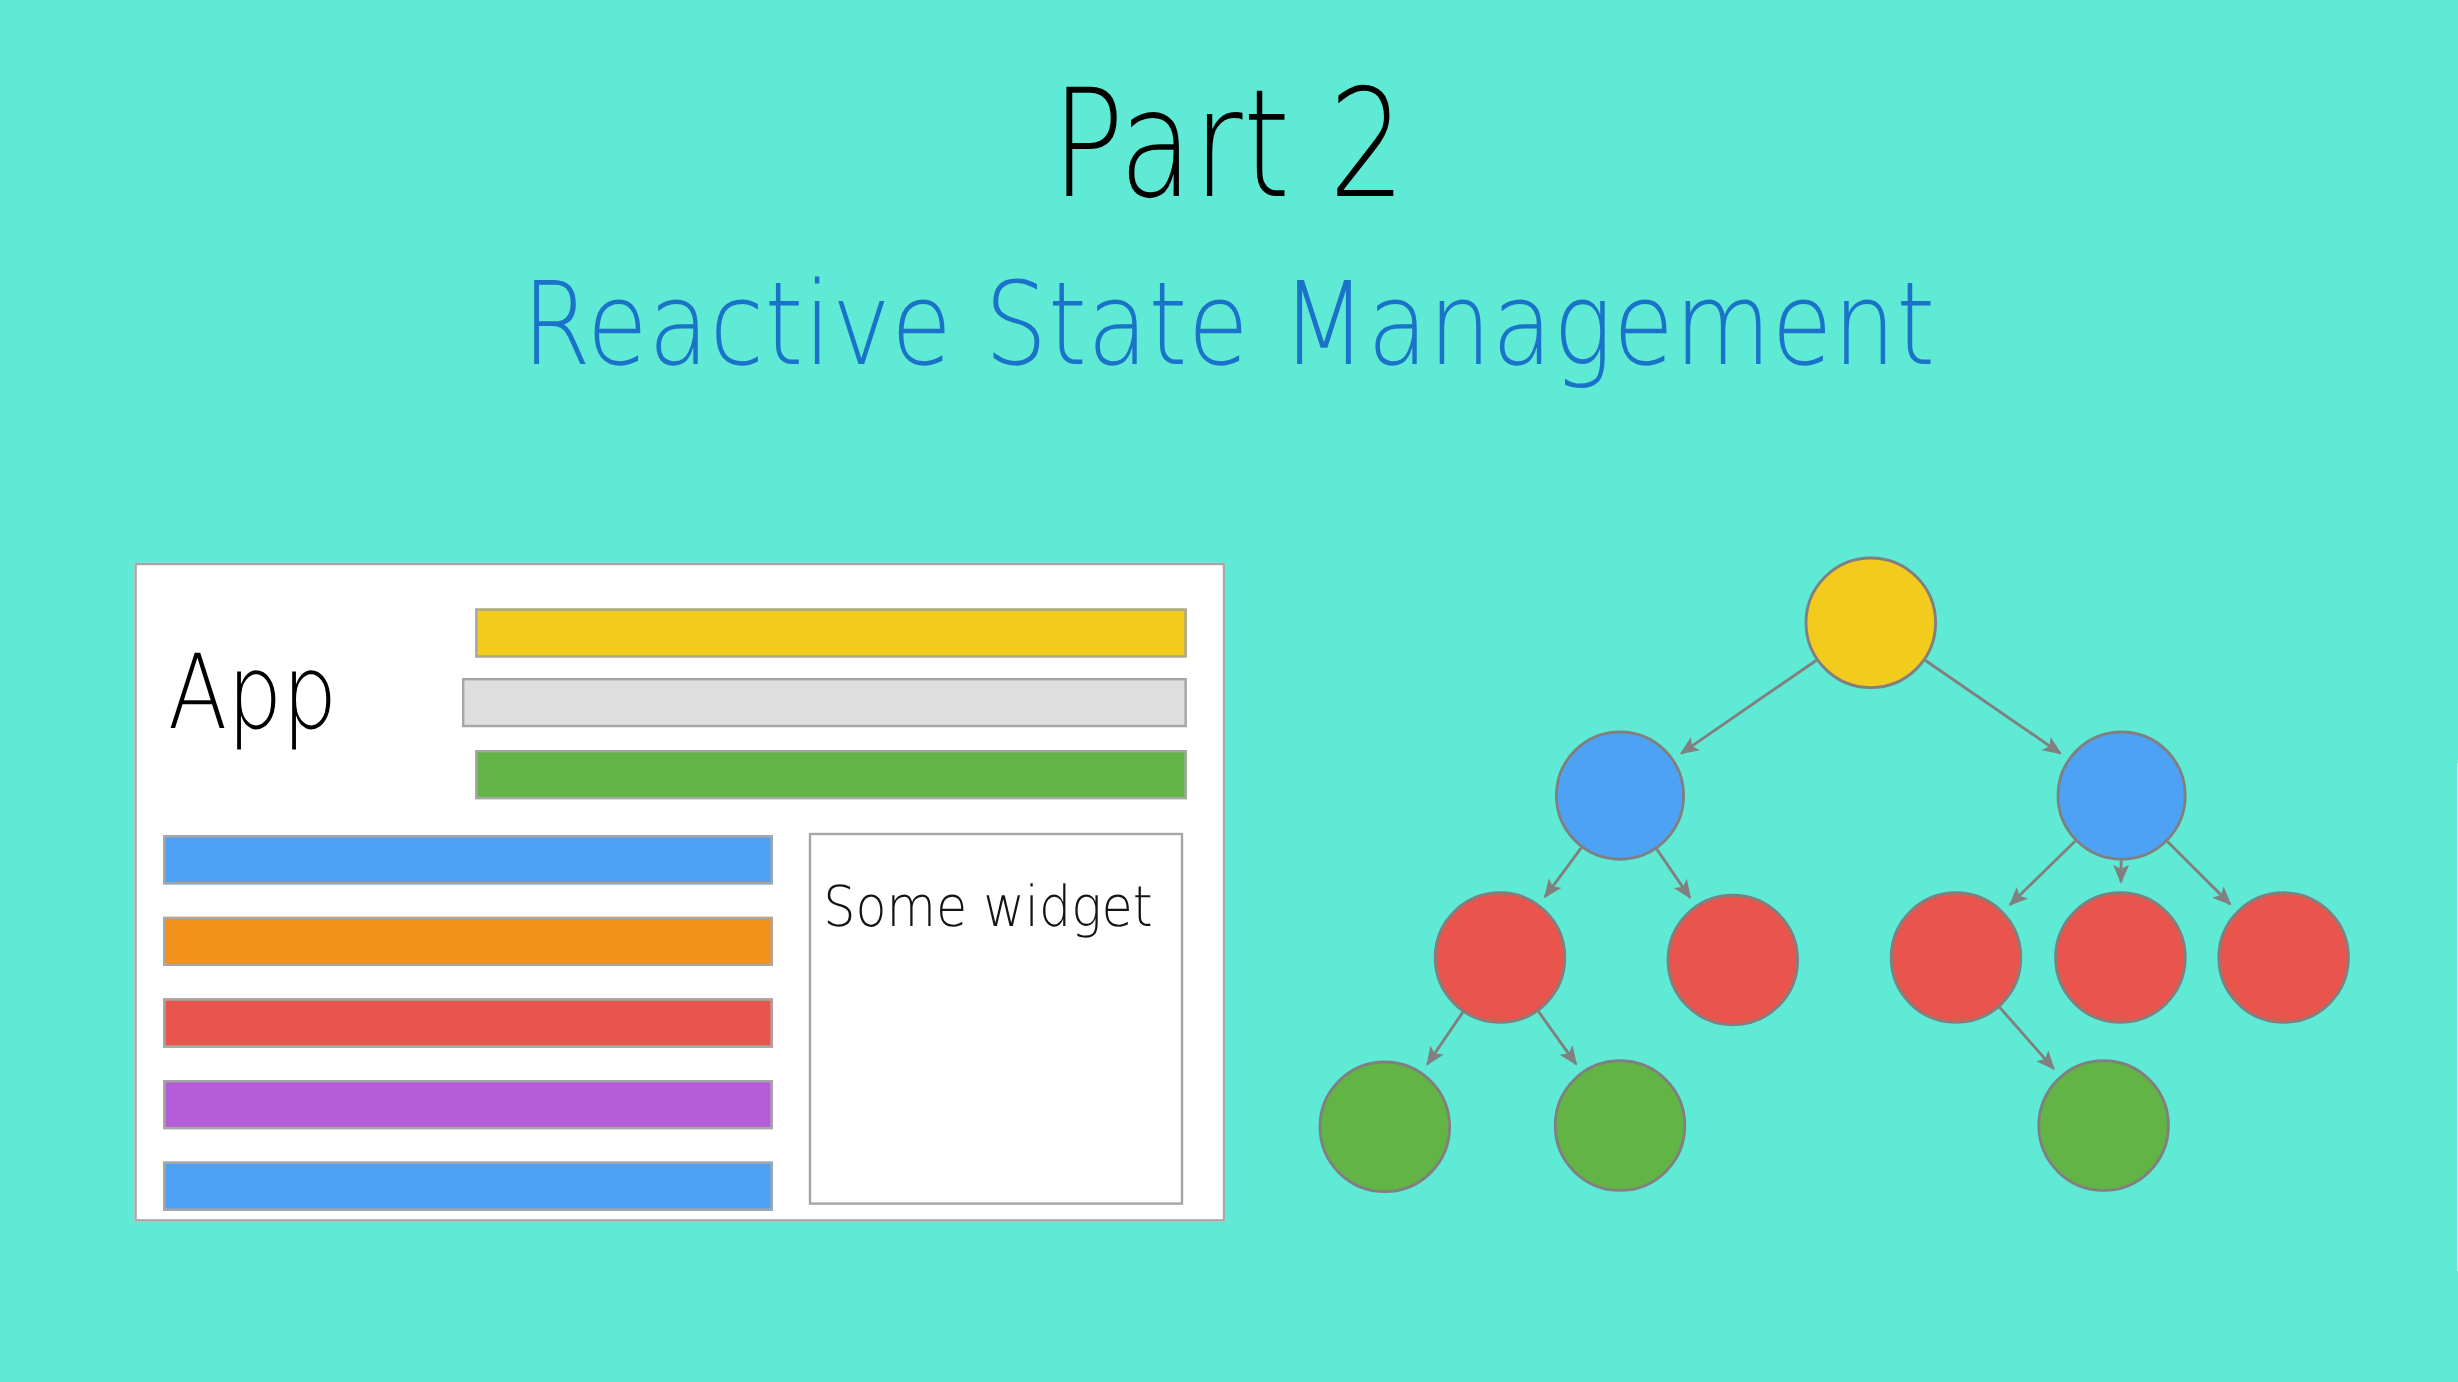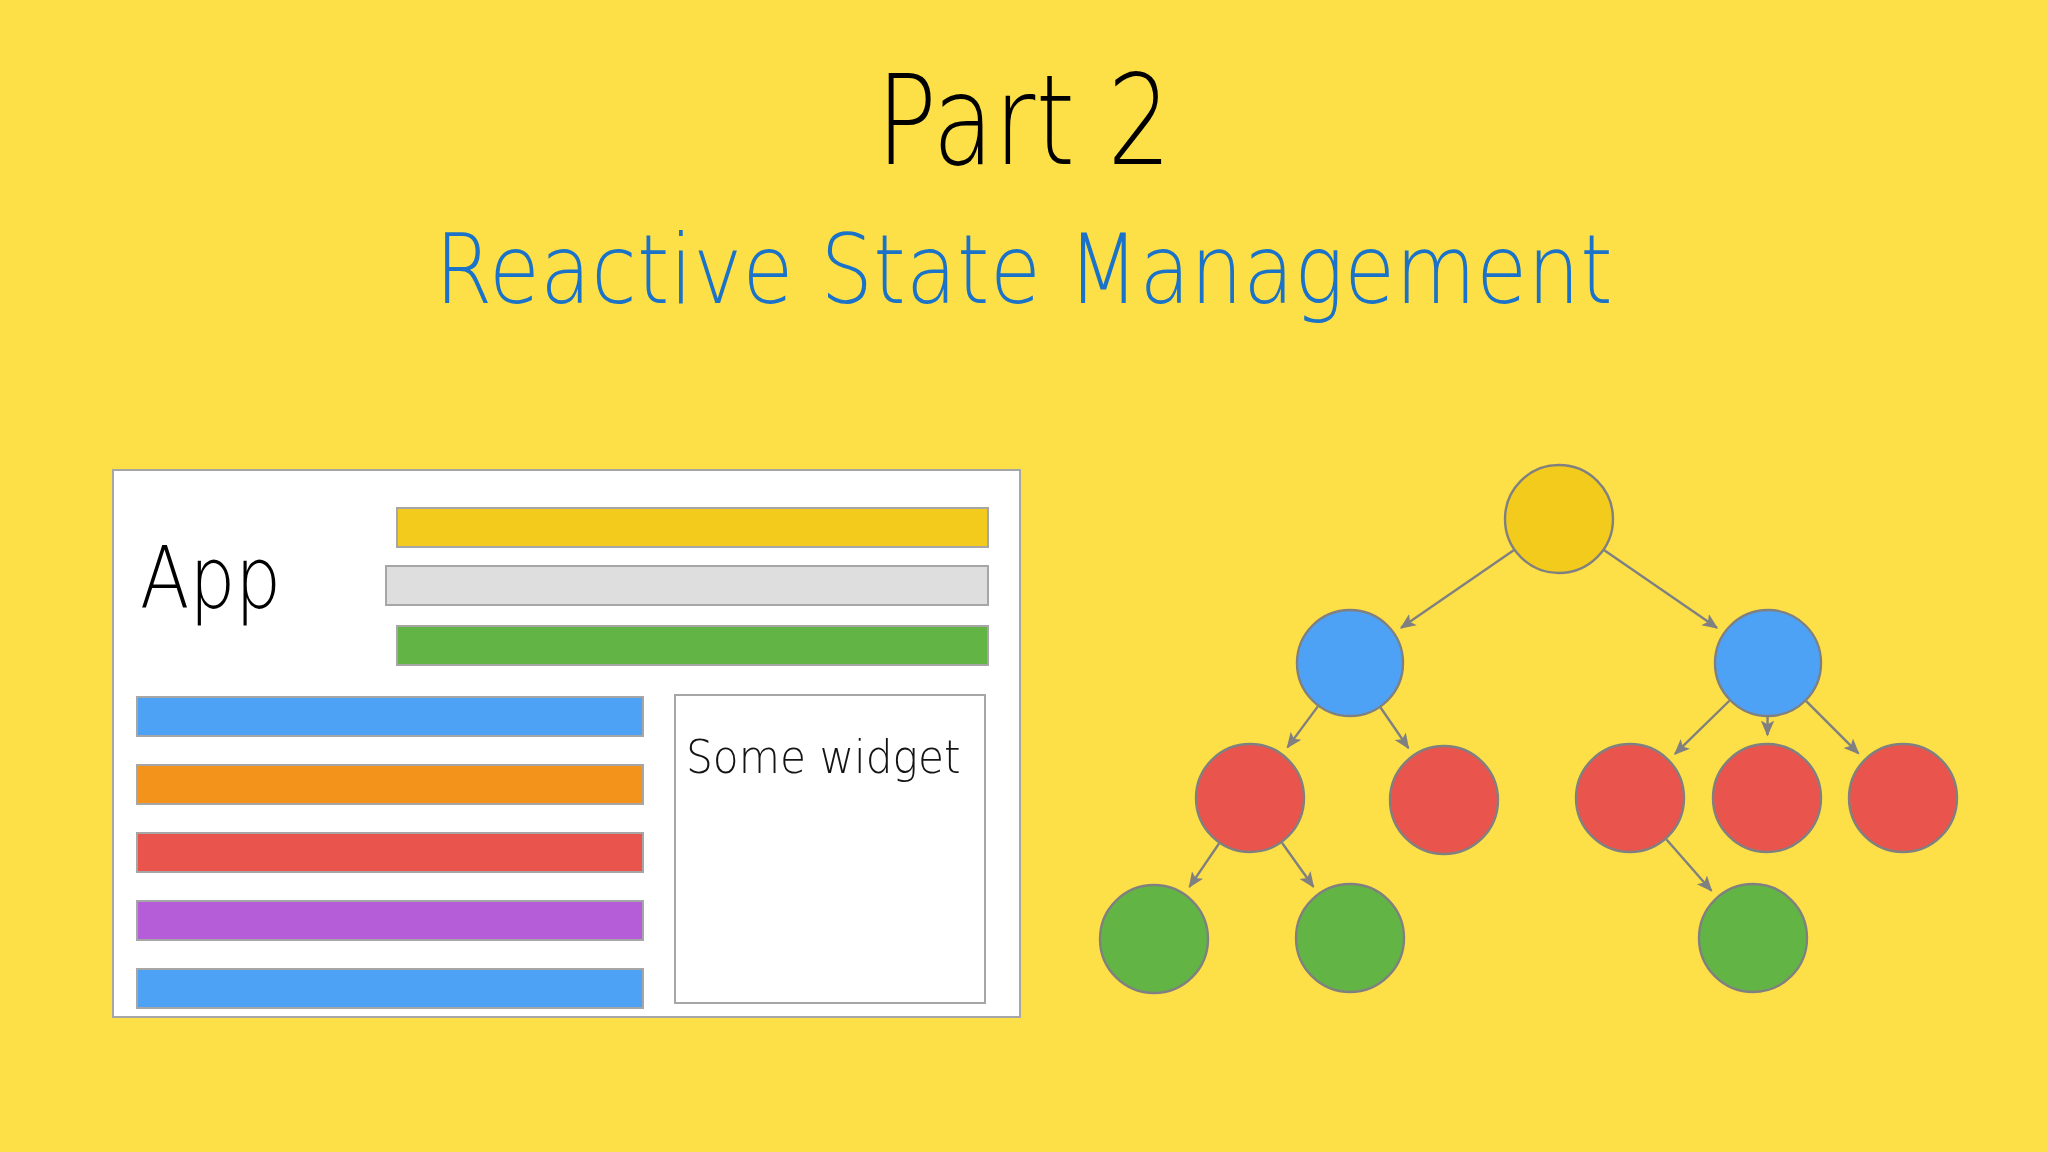--- a/index.html
+++ b/index.html
@@ -13,21 +13,21 @@
     overflow: hidden;
     font-family: "Liberation Sans", sans-serif;
     position: relative;
   }
 
   #slide {
     position: absolute;
     left: 0; top: 0;
     width: 2048px;
     height: 1152px;
-    background: #fde047;
+    background: #5eead4;
   }
 
   
   #title {
     position: absolute;
     left: 0;
     top: 58px;
     width: 2048px;
     text-align: center;
     font-family: "DejaVu Sans", sans-serif;

